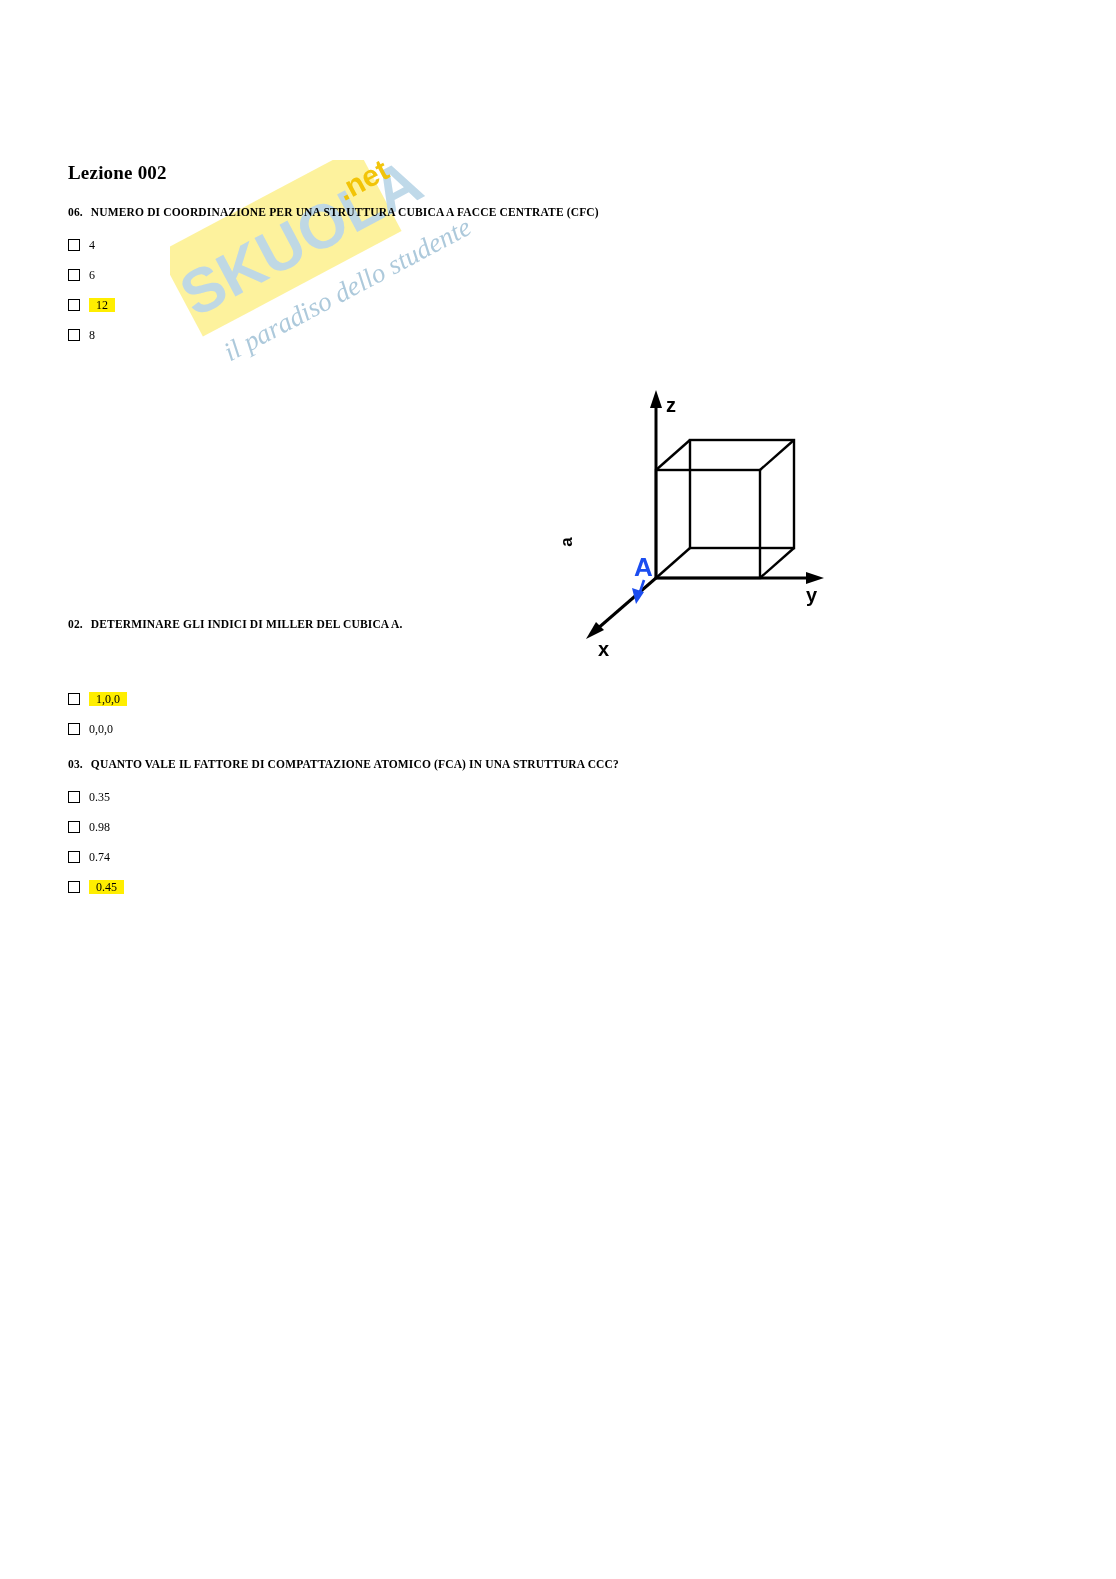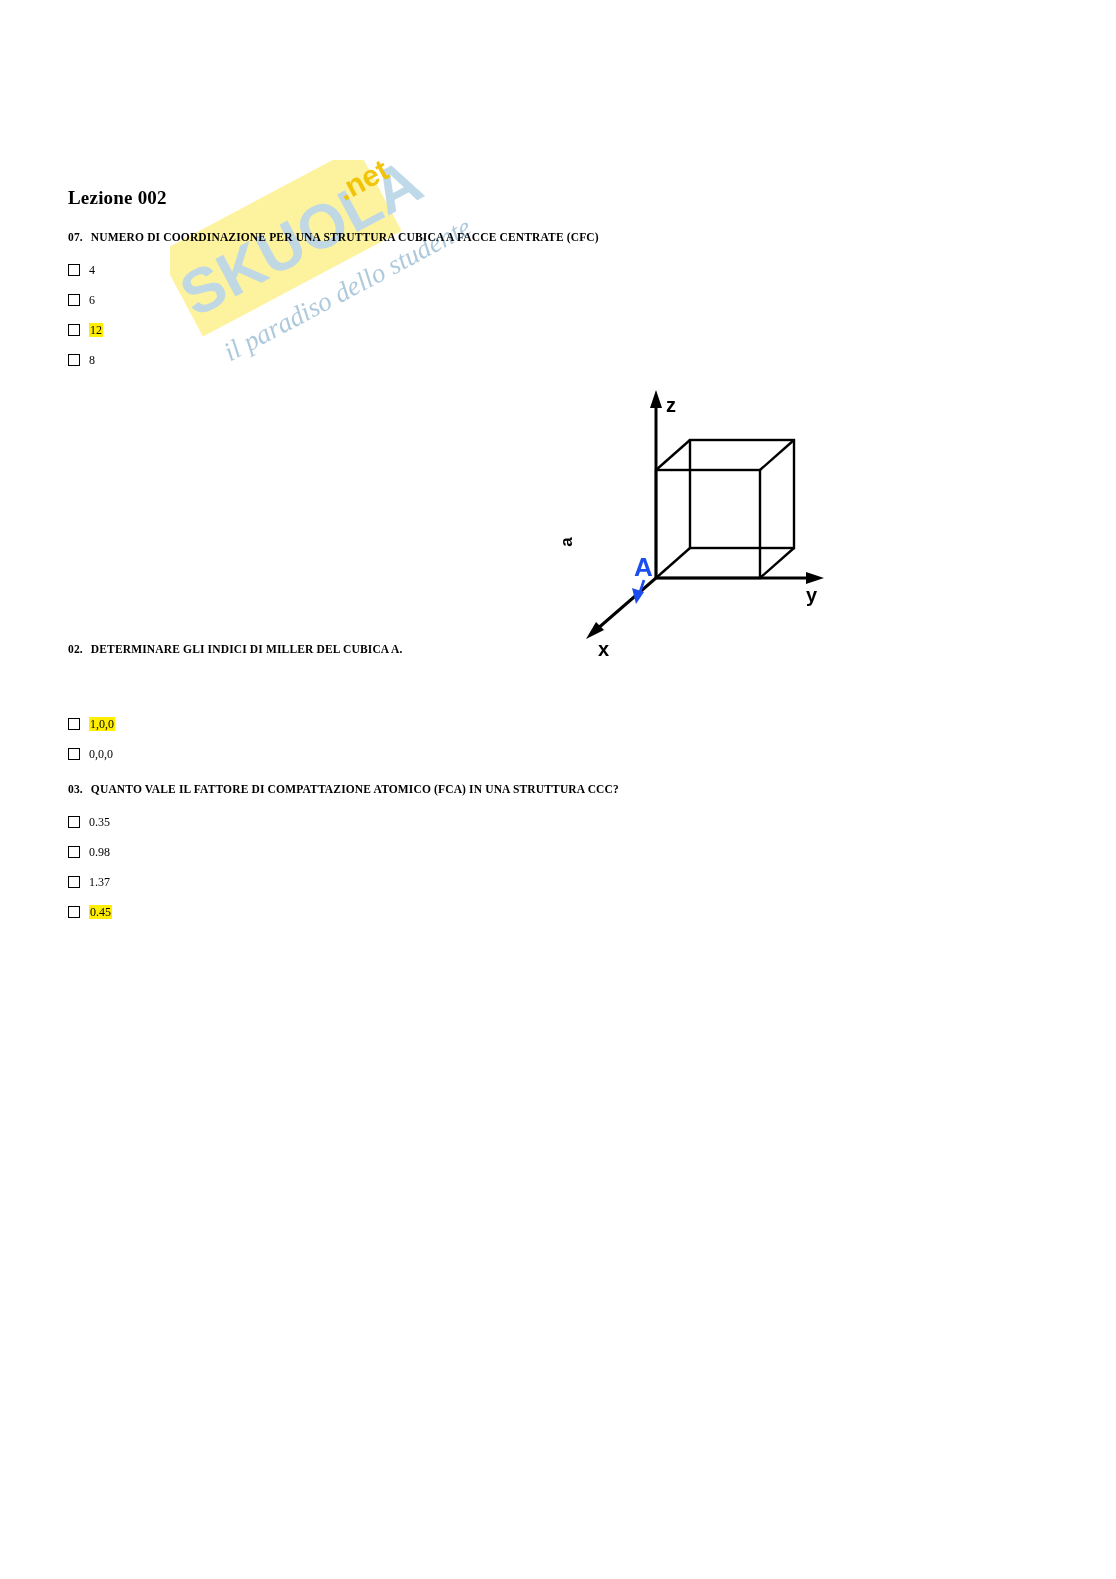--- a/index.html
+++ b/index.html
@@ -30,21 +30,21 @@
     width: 320px;
     height: 320px;
     pointer-events: none;
     user-select: none;
   }
 
   
   .doc {
     position: absolute;
     left: 68px;
-    top: 187px;
+    top: 162px;
     width: 980px;
   }
 
   .doc-title {
     font-family: "Liberation Serif", serif;
     font-weight: bold;
     font-size: 19px;
     letter-spacing: 0.2px;
     margin: 0 0 22px 0;
   }
@@ -81,21 +81,21 @@
     margin-right: 9px;
     flex: 0 0 auto;
   }
   .opt-label {
     font-family: "Liberation Serif", serif;
     font-size: 12px;
     line-height: 14px;
   }
   .opt-label.hl {
     background: #ffee00;
-    padding: 0 1px;
+    padding: 0 7px;
   }
 
   
   .gap-figure { height: 268px; }
   .gap-after-q2 { height: 42px; }
   .gap-small { height: 14px; }
 
   
   .figure {
     position: absolute;
@@ -129,21 +129,21 @@
       </g>
     </svg>
   </div>
 
   <div class="doc">
 
     <h1 class="doc-title">Lezione 002</h1>
 
     <div>
       <p class="question">
-        <span class="qnum">07.</span><span>NUMERO DI COORDINAZIONE PER UNA STRUTTURA CUBICA A FACCE CENTRATE (CFC)</span>
+        <span class="qnum">06.</span><span>NUMERO DI COORDINAZIONE PER UNA STRUTTURA CUBICA A FACCE CENTRATE (CFC)</span>
       </p>
       <ul class="options">
         <li class="option">
           <span class="checkbox"></span>
           <span class="opt-label">4</span>
         </li>
         <li class="option">
           <span class="checkbox"></span>
           <span class="opt-label">6</span>
         </li>
@@ -187,21 +187,21 @@
         <li class="option">
           <span class="checkbox"></span>
           <span class="opt-label">0.35</span>
         </li>
         <li class="option">
           <span class="checkbox"></span>
           <span class="opt-label">0.98</span>
         </li>
         <li class="option">
           <span class="checkbox"></span>
-          <span class="opt-label">1.37</span>
+          <span class="opt-label">0.74</span>
         </li>
         <li class="option">
           <span class="checkbox"></span>
           <span class="opt-label hl">0.45</span>
         </li>
       </ul>
     </div>
 
   </div>
 

